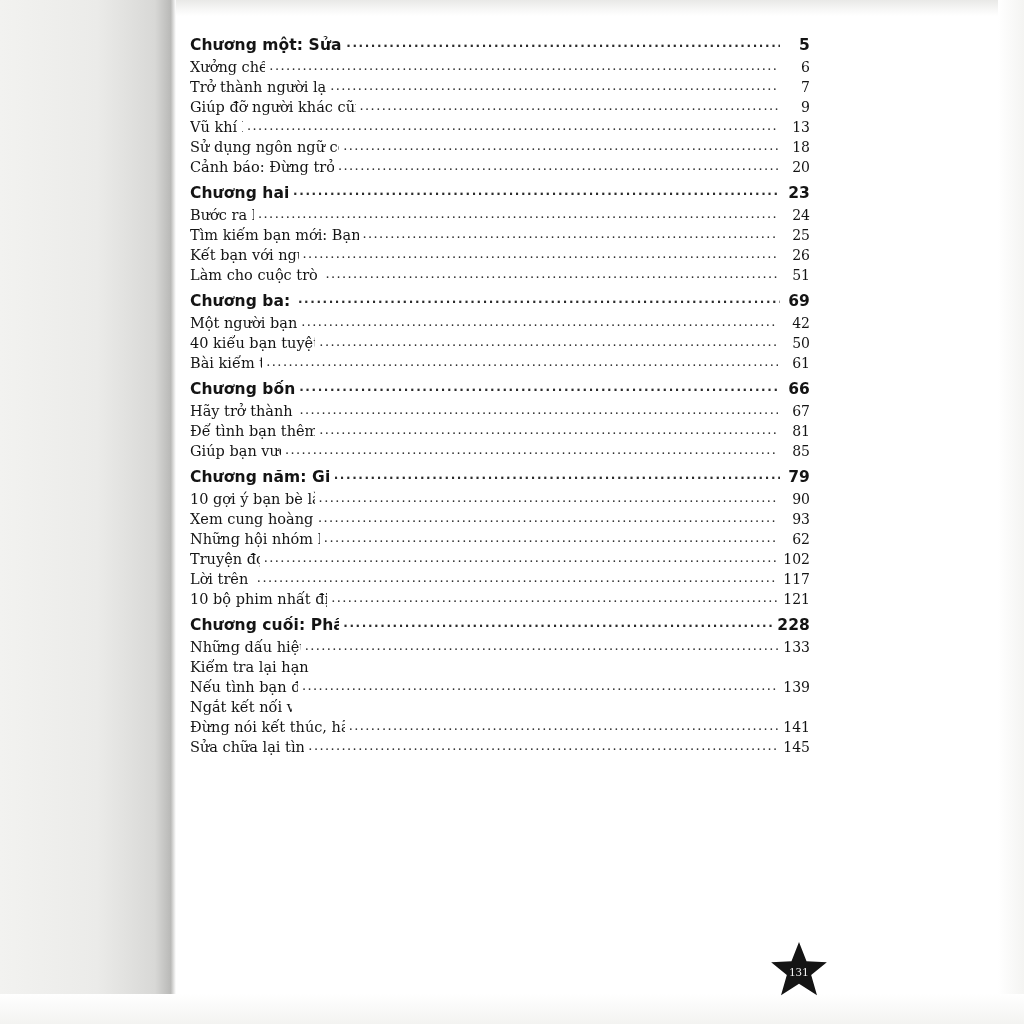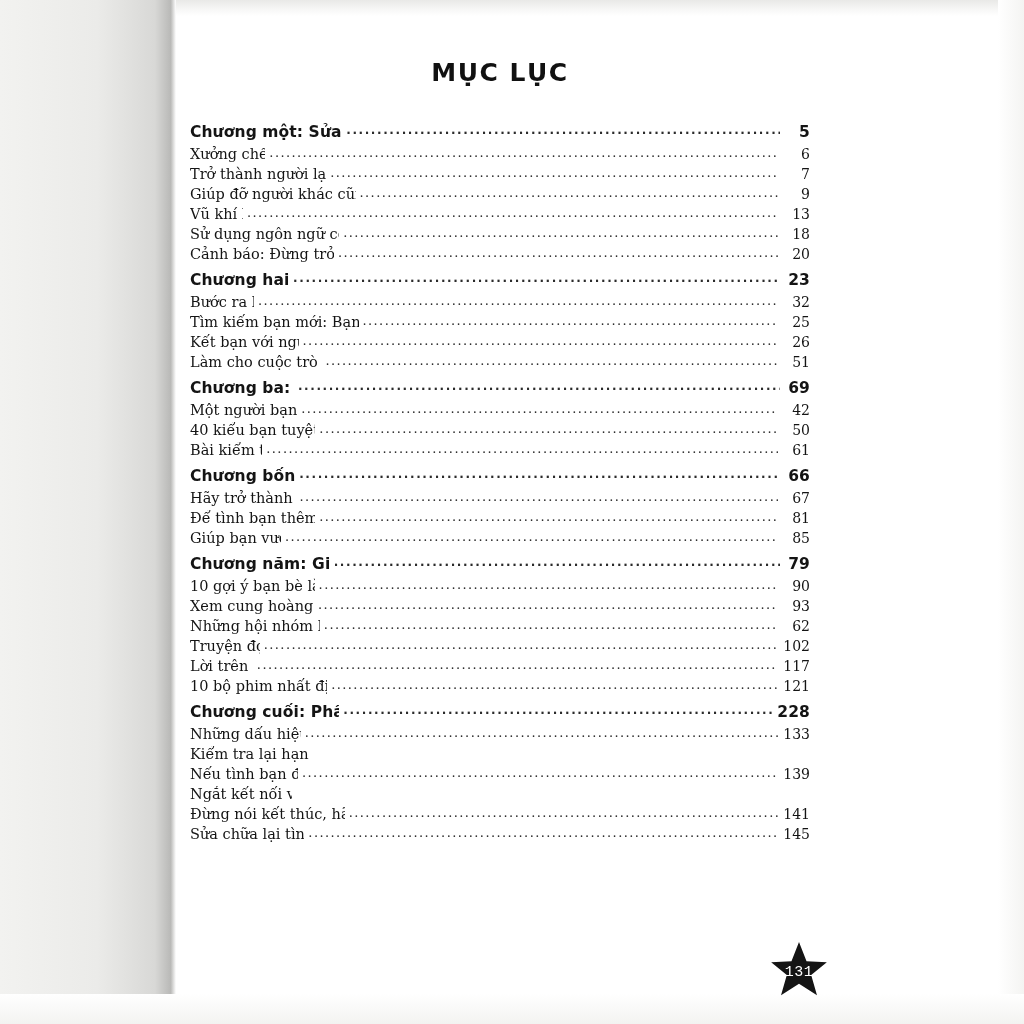--- a/index.html
+++ b/index.html
@@ -165,37 +165,36 @@
     top: 0;
     width: 58px;
     height: 58px;
     background: #141414;
     clip-path: polygon(50% 0%, 63% 33%, 98% 35%, 71% 57%, 81% 92%, 50% 72%, 19% 92%, 29% 57%, 2% 35%, 37% 33%);
   }
   .page-number-badge .num {
     position: relative;
     z-index: 2;
     color: #ffffff;
-    font-family: Liberation Mono, monospace;
-    font-size: 15px;
+    font-family: Liberation Serif, serif;
+    font-size: 12px;
     letter-spacing: 0.5px;
     margin-top: 2px;
   }
 </style>
 </head>
 <body>
 
 <div class="page">
   <div class="scan-left-shadow"></div>
   <div class="scan-top-shadow"></div>
   <div class="scan-right-shadow"></div>
   <div class="scan-bottom-shadow"></div>
 
   <div class="content">
-    <div class="page-title">MỤC LỤC</div>
     <div class="toc" id="toc-list">
         <div class="entry chapter">
           <span class="label">Chương một: Sửa soạn mình để sẵn sàng kết bạn</span>
           <span class="dots">........................................................................................................................................................................................................</span>
           <span class="pg">5</span>
         </div>
         <div class="entry sub">
           <span class="label">Xưởng chế tác nụ cười</span>
           <span class="dots">........................................................................................................................................................................................................</span>
           <span class="pg">6</span>
@@ -226,21 +225,21 @@
           <span class="pg">20</span>
         </div>
         <div class="entry chapter">
           <span class="label">Chương hai: Mở rộng kết nối</span>
           <span class="dots">........................................................................................................................................................................................................</span>
           <span class="pg">23</span>
         </div>
         <div class="entry sub">
           <span class="label">Bước ra khỏi vỏ ốc</span>
           <span class="dots">........................................................................................................................................................................................................</span>
-          <span class="pg">32</span>
+          <span class="pg">24</span>
         </div>
         <div class="entry sub">
           <span class="label">Tìm kiếm bạn mới: Bạn có thể tìm kiếm bạn bè ở những đâu?</span>
           <span class="dots">........................................................................................................................................................................................................</span>
           <span class="pg">25</span>
         </div>
         <div class="entry sub">
           <span class="label">Kết bạn với người mới gặp lần đầu</span>
           <span class="dots">........................................................................................................................................................................................................</span>
           <span class="pg">26</span>

